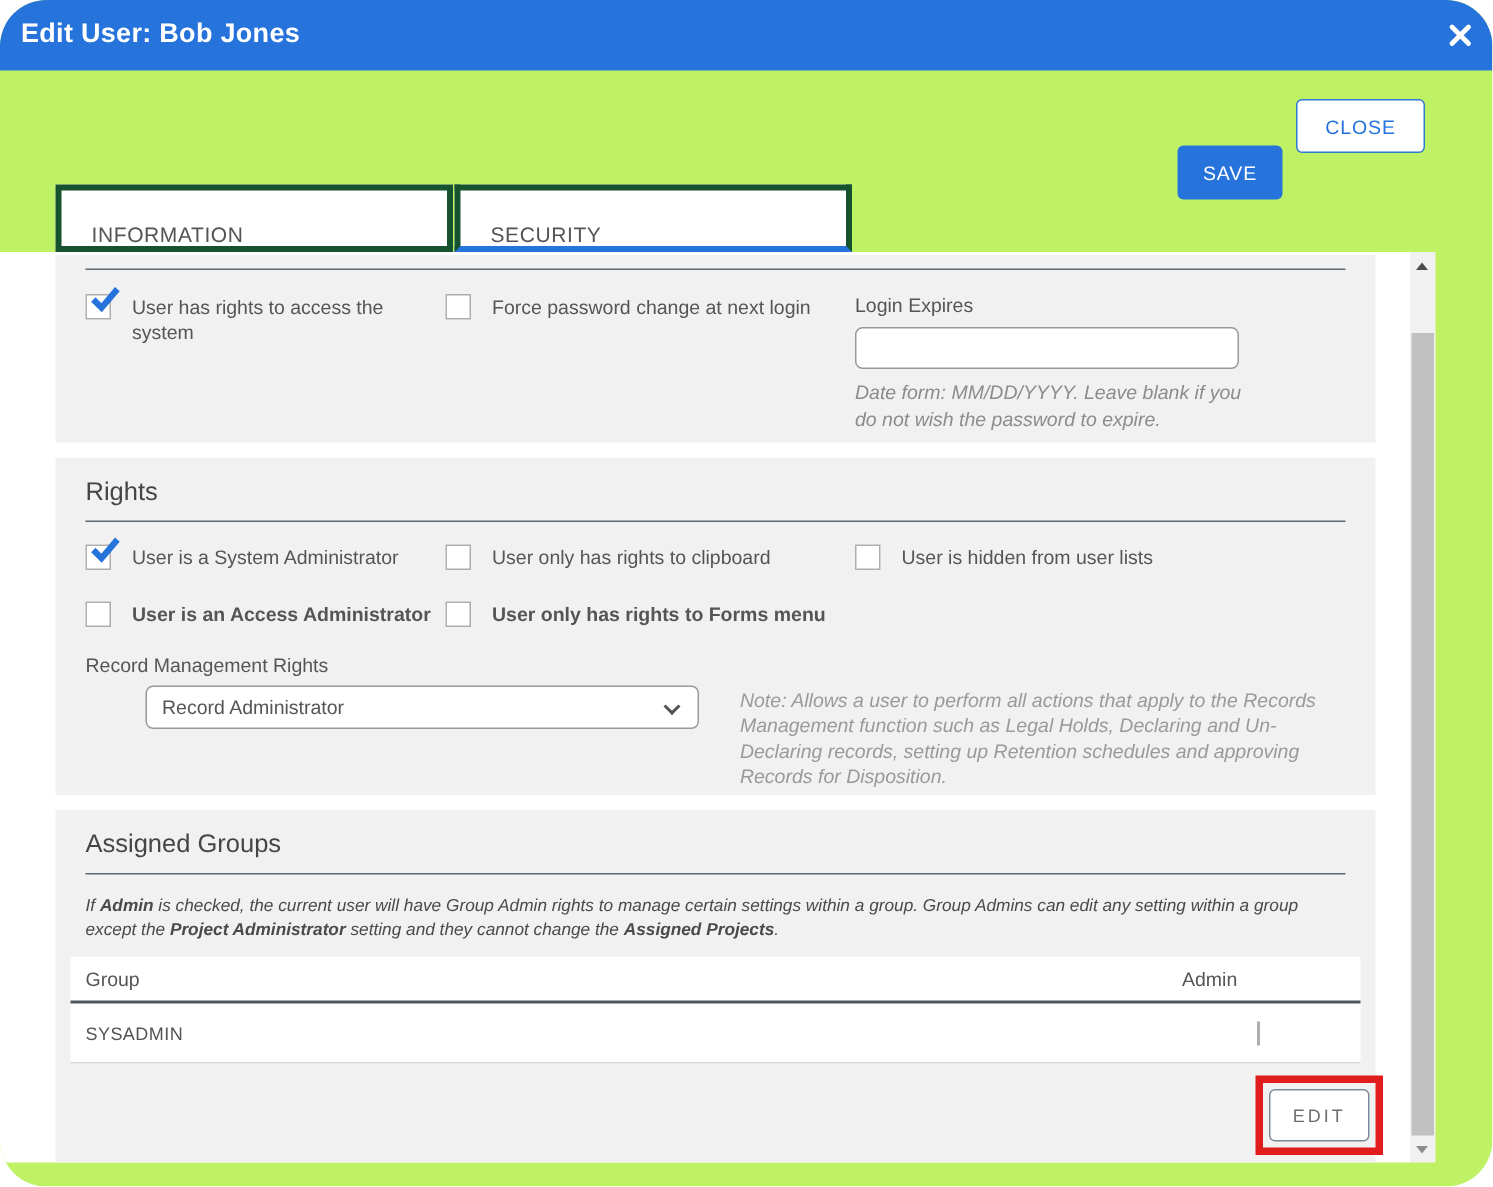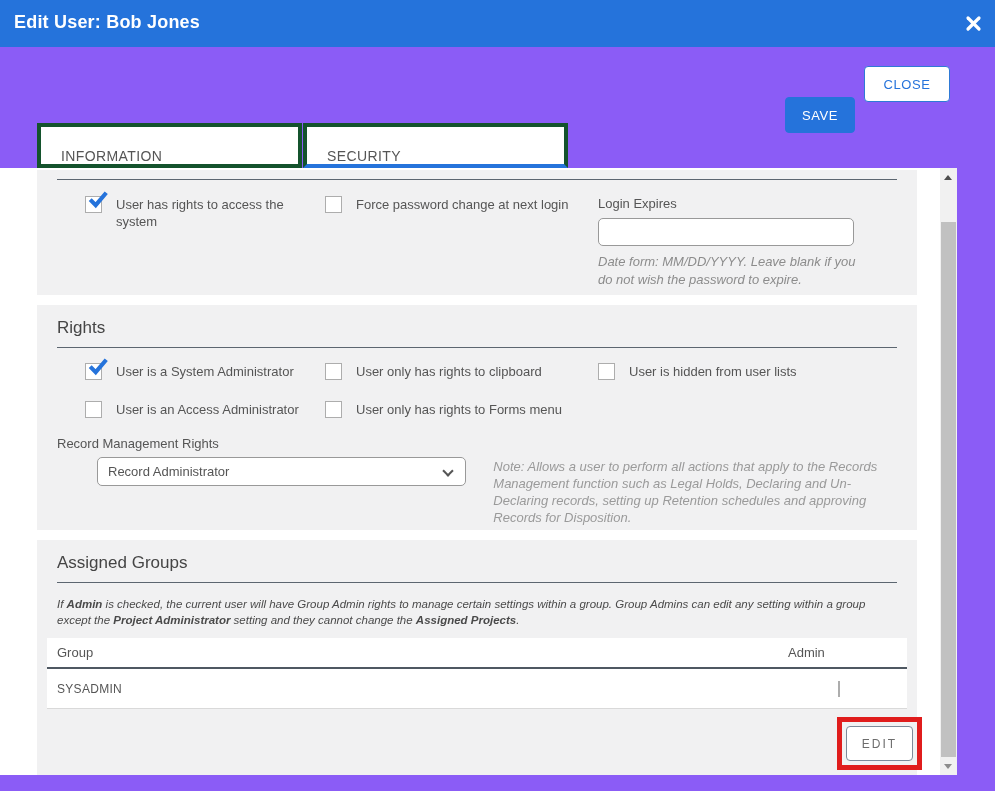--- a/index.html
+++ b/index.html
@@ -1,19 +1,19 @@
 <!DOCTYPE html>
 <html><head>
 <meta charset="utf-8">
 <style>
   * { margin:0; padding:0; box-sizing:border-box; }
   html,body { background:#fff; }
   body { font-family:"Liberation Sans", sans-serif; }
 
-  .dialog { position:relative; width:995px; height:791px; background:#8b5cf6; overflow:hidden; }
+  .dialog { position:relative; width:995px; height:791px; background:#bef264; overflow:hidden;border-radius:31px; }
 
   
   .titlebar { position:absolute; top:0; left:0; width:995px; height:47px; background:#2573db; }
   .titlebar .title { position:absolute; left:14px; top:12px; font-size:18px; font-weight:bold; color:#fff; letter-spacing:.2px; }
   .titlebar .close { position:absolute; right:13px; top:15px; width:17px; height:17px; cursor:pointer; }
 
   
   .btn { display:flex; align-items:center; justify-content:center; font-size:13px; letter-spacing:.6px;
          border-radius:4px; cursor:pointer; font-family:"Liberation Sans",sans-serif; }
   .btn-save  { position:absolute; left:785px; top:66px; width:70px; height:36px; background:#2573db; color:#fff; border:1px solid #2573db;margin-top:31px; }
@@ -27,35 +27,35 @@
 
   
   .panel { position:absolute; left:0; top:168px; width:941px; height:607px; overflow:hidden; background:#fff; }
   .card { margin-left:37px; width:880px; background:#f1f1f2; padding:0 20px; }
   .sec-head { font-size:17px; color:#454545; line-height:22px; padding:12px 0 8px 0; border-bottom:1px solid #5c6670; }
 
   .card-login { margin-top:2px; height:125px; overflow:hidden; }
   .card-login .sec-head { margin-top:-20px; padding-top:0; padding-bottom:7px; }
 
   .cb-row { display:flex; align-items:flex-start; }
-  .cb-col1 { width:240px;margin-left:28px; } .cb-col2 { width:273px; } .cb-col3 { flex:1; }
+  .cb-col1 { width:240px; } .cb-col2 { width:273px; } .cb-col3 { flex:1; }
 
   .cb { display:flex; align-items:flex-start; cursor:pointer; }
   .box { position:relative; width:17px; height:17px; background:#fff; border:1px solid #adadad; flex:0 0 auto; }
   .box svg { position:absolute; left:1px; top:-7px; width:22px; height:22px; }
   .cb-label { font-size:13px; color:#555; line-height:17px; margin-left:14px; }
 
   .field-label { font-size:13px; color:#555; }
   .text-input { display:block; width:256px; height:28px; margin-top:7px; border:1px solid #999; border-radius:5px;
                 background:#fff; padding:0 8px; font-size:13px; color:#333; font-family:"Liberation Sans",sans-serif; }
   .help { margin-top:7px; width:270px; font-size:13px; font-style:italic; color:#8c8c8c; line-height:18px; }
 
   .card-rights { margin-top:10px; height:225px; }
   .card-rights .row1 { margin-top:15px; }
-  .card-rights .row2 { margin-top:21px; }
+  .card-rights .row2 { margin-top:21px;font-weight:bold; }
   .rm-label { margin-top:18px; font-size:13px; color:#555; }
   .rm-row { display:flex; margin-top:6px; }
   .select { position:relative; width:389px; height:29px; background:#fff; border:1px solid #999; border-radius:5px;
             display:flex; align-items:center; padding:0 30px 0 10px; font-size:13px; color:#555; cursor:pointer;margin-left:40px; }
   .chevron { position:absolute; right:13px; top:9px; width:8px; height:8px; border-right:2px solid #555; border-bottom:2px solid #555; transform:rotate(45deg); }
   .rm-note { margin-left:27px; margin-top:1px; width:428px; font-size:13px; font-style:italic; color:#9a9a9a; line-height:17px; }
 
   .card-groups { margin-top:10px; height:235px; }
   .desc { margin-top:13px; font-size:11.5px; font-style:italic; color:#4a4a4a; line-height:16px; }
   .desc b { font-weight:bold; }

